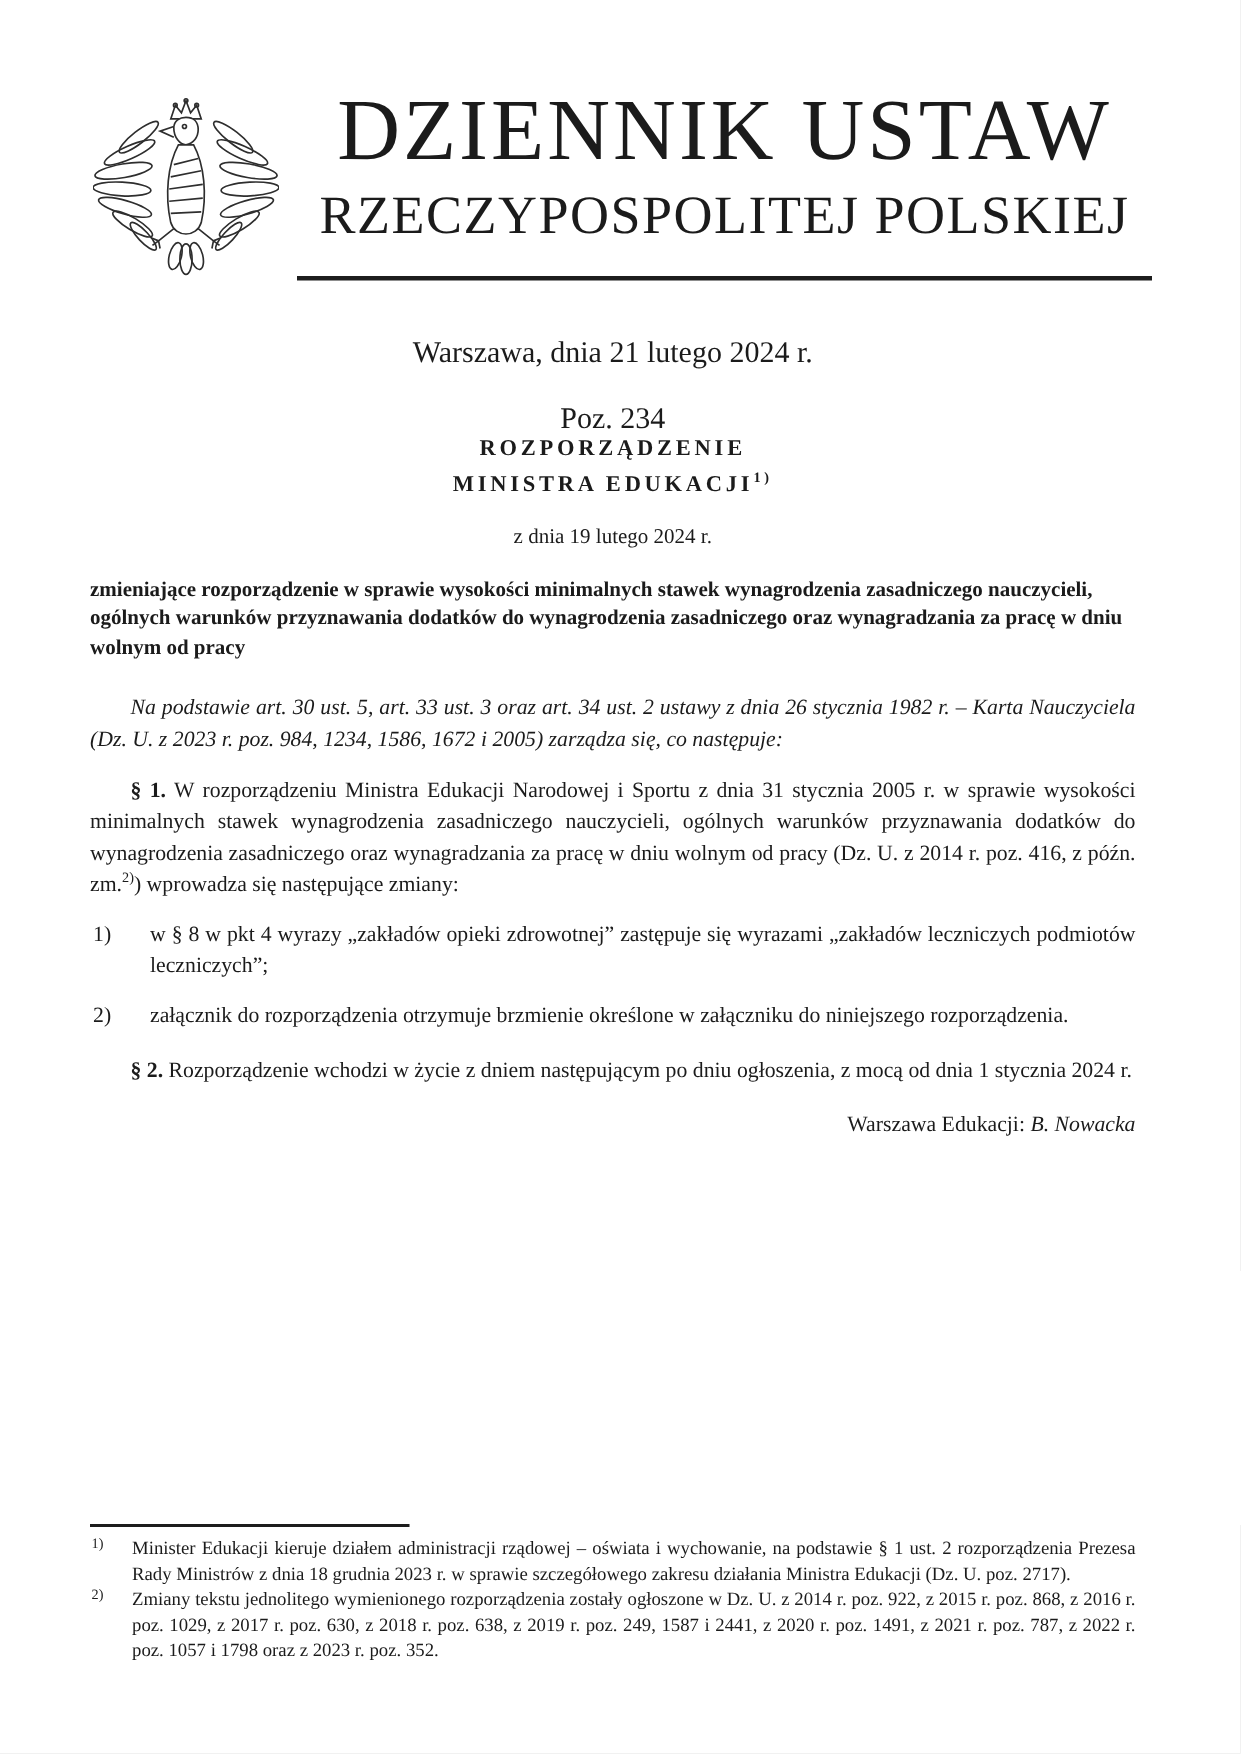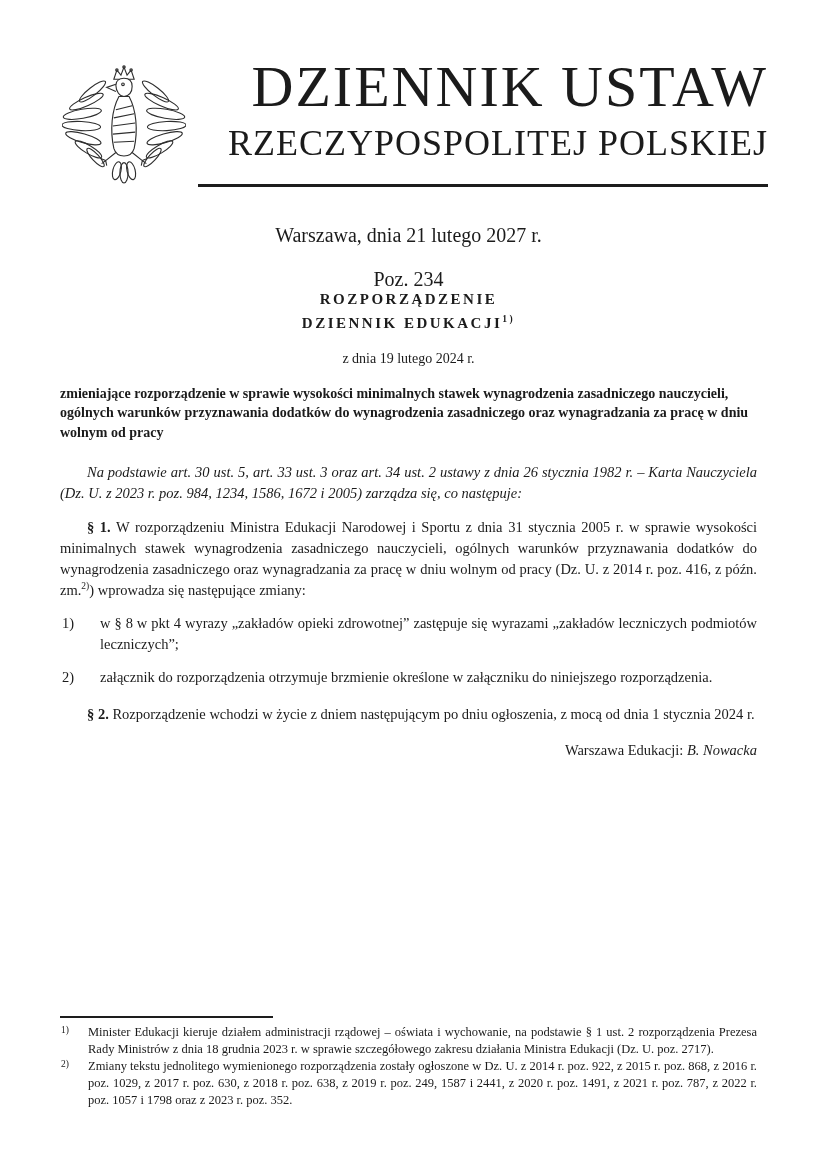--- a/index.html
+++ b/index.html
@@ -14,21 +14,21 @@
     overflow: hidden;
   }
   
   .header { position: relative; height: 190px; }
   .eagle {
     position: absolute; left: 62px; top: 63px;
     width: 124px; height: 124px;
   }
   .masthead {
     position: absolute; left: 198px; right: 59px; top: 57px;
-    text-align: right; white-space: nowrap;
+    text-align: center; white-space: nowrap;
   }
   .masthead-line1 {
     font-size: 58px; line-height: 1.04; letter-spacing: 2px; font-weight: 400;
   }
   .masthead-line2 {
     font-size: 36px; line-height: 1.0; margin-top: 8px; letter-spacing: 1px;
   }
   .head-rule {
     position: absolute; left: 198px; right: 59px; top: 184px;
     border-top: 3px solid #1d1d1d;
@@ -134,25 +134,25 @@
       </svg>
     </div>
     <div class="masthead">
       <div class="masthead-line1">DZIENNIK USTAW</div>
       <div class="masthead-line2">RZECZYPOSPOLITEJ POLSKIEJ</div>
     </div>
     <div class="head-rule"></div>
   </div>
 
   <div class="content">
-    <div class="dateline">Warszawa, dnia 21 lutego 2027 r.</div>
+    <div class="dateline">Warszawa, dnia 21 lutego 2024 r.</div>
     <div class="pos-line">Poz. 234</div>
 
     <div class="act-type">ROZPORZĄDZENIE</div>
-    <div class="act-issuer"><span>DZIENNIK EDUKACJI</span><sup class="note-ref">1)</sup></div>
+    <div class="act-issuer"><span>MINISTRA EDUKACJI</span><sup class="note-ref">1)</sup></div>
     <div class="act-date">z dnia 19 lutego 2024 r.</div>
     <div class="act-subject">zmieniające rozporządzenie w sprawie wysokości minimalnych stawek wynagrodzenia zasadniczego nauczycieli, ogólnych warunków przyznawania dodatków do wynagrodzenia zasadniczego oraz wynagradzania za pracę w dniu wolnym od pracy</div>
 
     <p class="par par-preamble">Na podstawie art. 30 ust. 5, art. 33 ust. 3 oraz art. 34 ust. 2 ustawy z dnia 26 stycznia 1982 r. – Karta Nauczyciela (Dz. U. z 2023 r. poz. 984, 1234, 1586, 1672 i 2005) zarządza się, co następuje:</p>
 
     <p class="par par-1"><span class="lead">§ 1.</span><span> W rozporządzeniu Ministra Edukacji Narodowej i Sportu z dnia 31 stycznia 2005 r. w sprawie wysokości minimalnych stawek wynagrodzenia zasadniczego nauczycieli, ogólnych warunków przyznawania dodatków do wynagrodzenia zasadniczego oraz wynagradzania za pracę w dniu wolnym od pracy (Dz. U. z 2014 r. poz. 416, z późn. zm.</span><sup class="note-ref">2)</sup><span>) wprowadza się następujące zmiany:</span></p>
 
     <div class="amendment">
       <span class="marker">1)</span>
       <span>w § 8 w pkt 4 wyrazy „zakładów opieki zdrowotnej” zastępuje się wyrazami „zakładów leczniczych podmiotów leczniczych”;</span>

